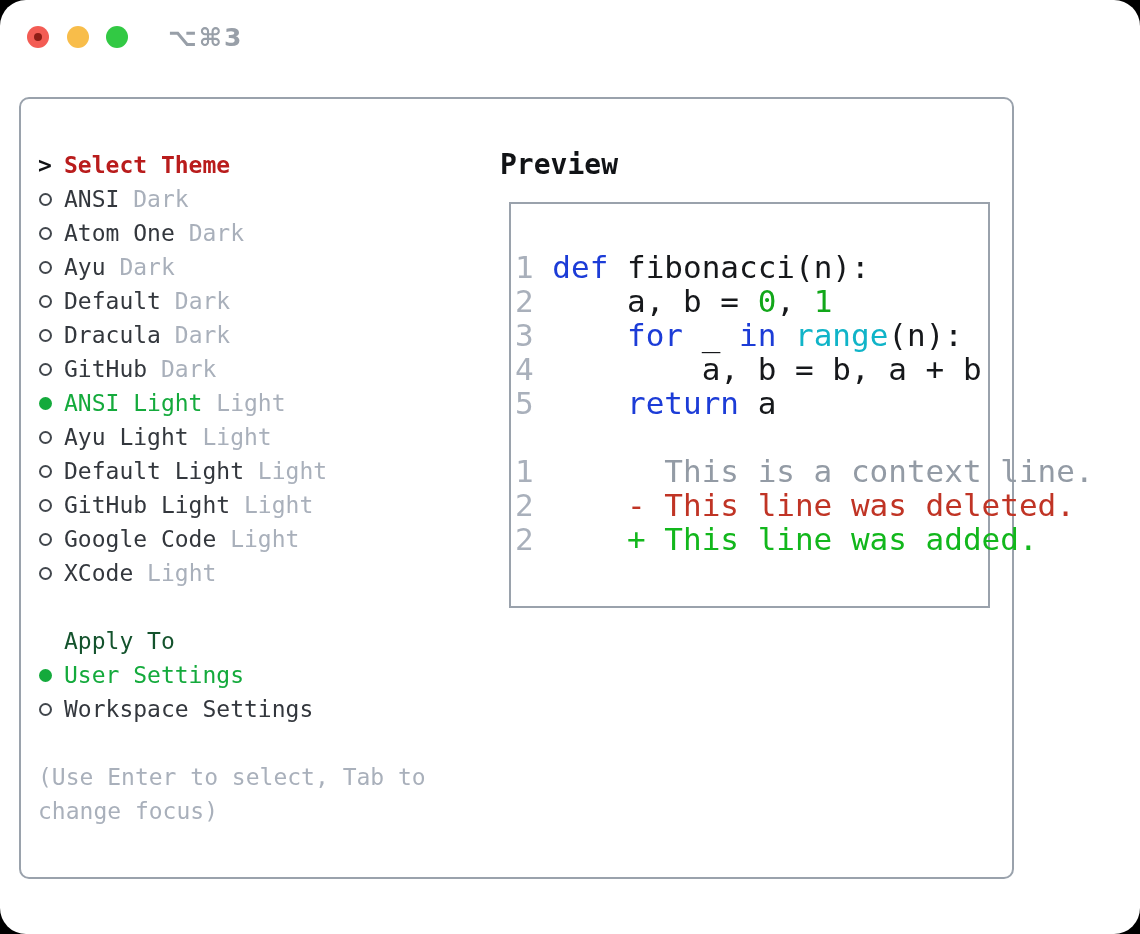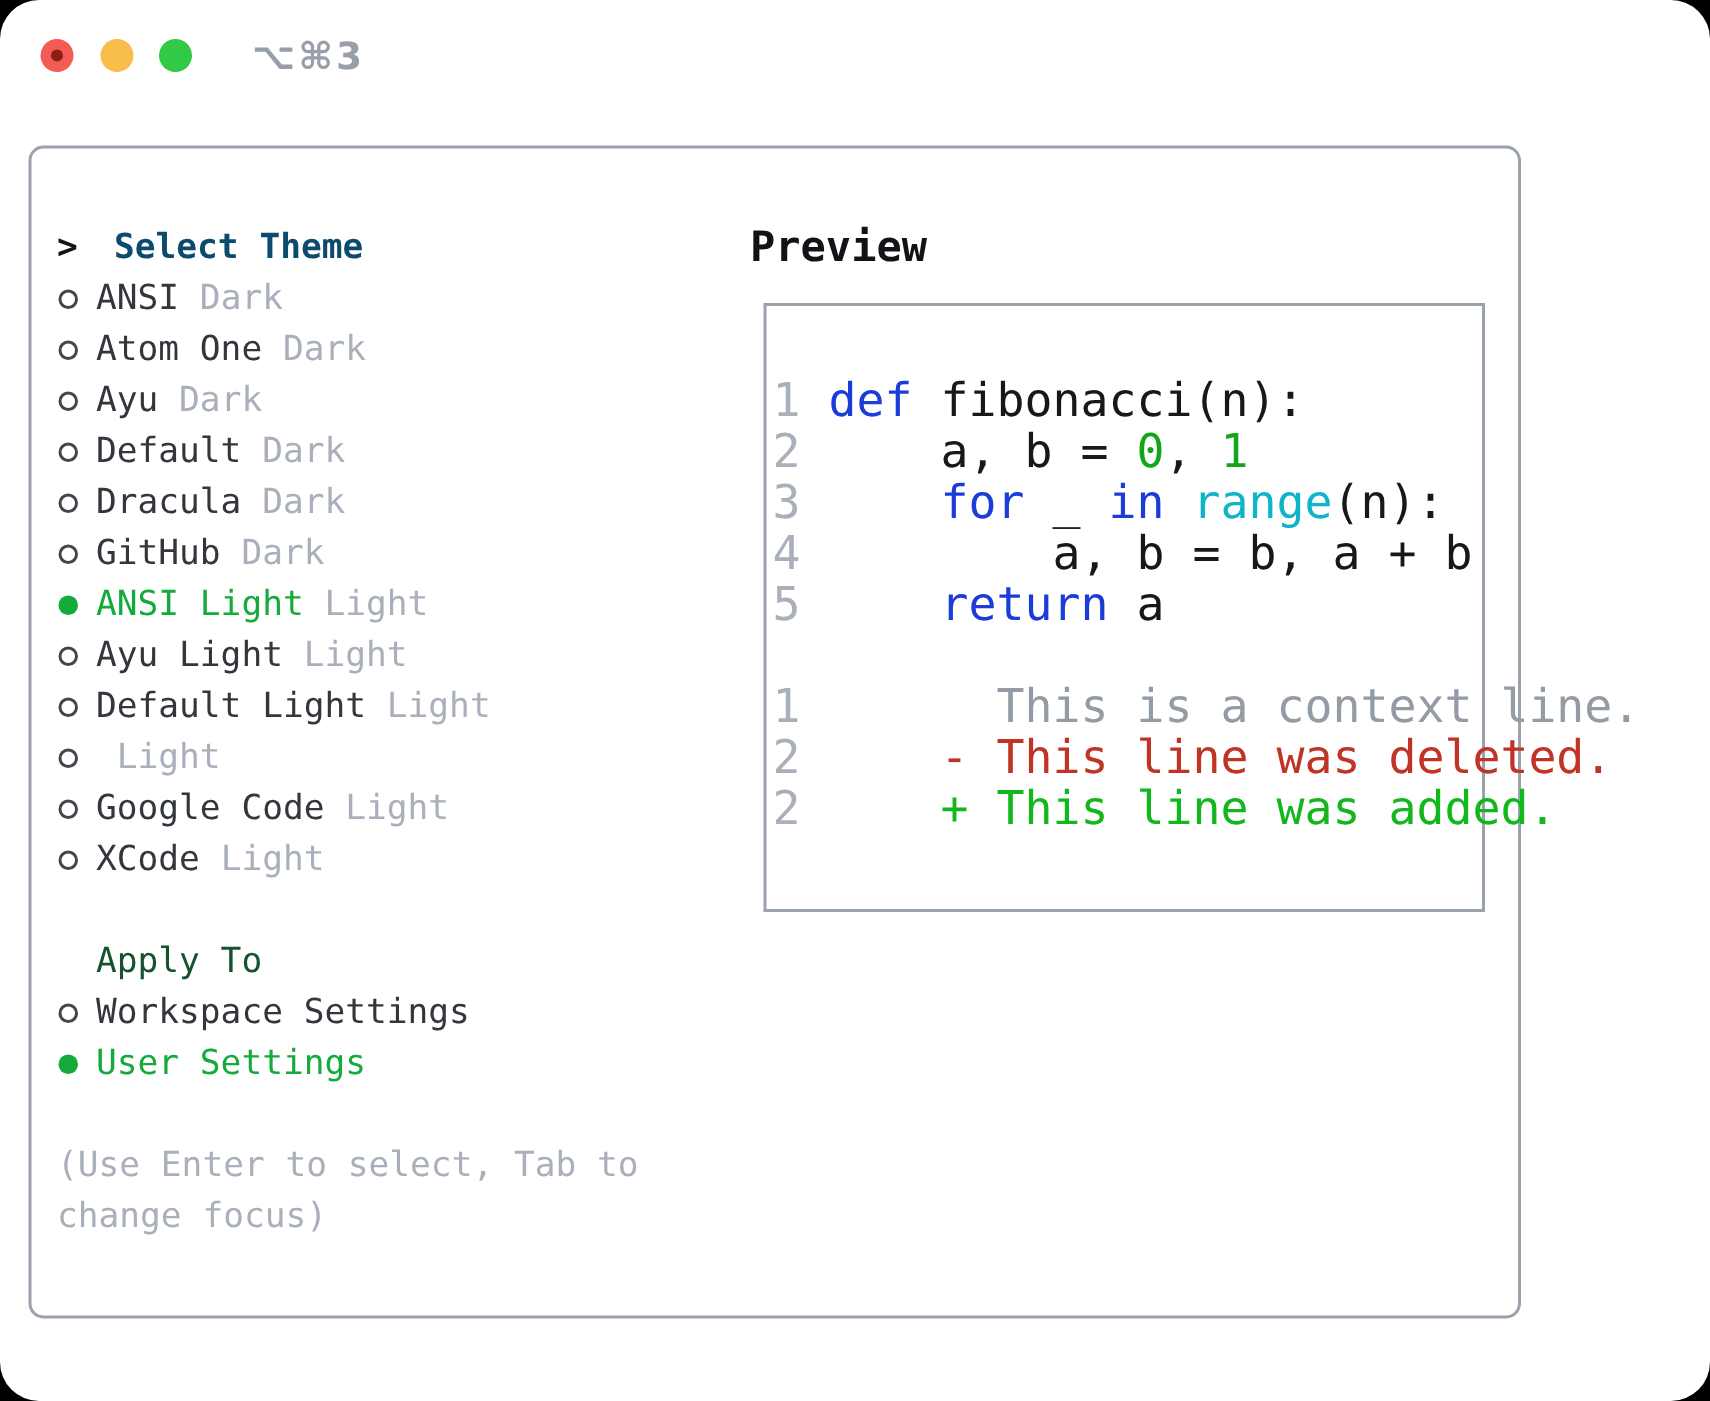--- a/index.html
+++ b/index.html
@@ -43,21 +43,21 @@
   .row{height:34px;white-space:pre;display:flex;align-items:center;}
   .marker{
     width:26px;flex:0 0 26px;display:flex;align-items:center;
   }
   .chevron{font-weight:bold;color:#111316;}
   .radio{
     width:13px;height:13px;border-radius:50%;
     border:2px solid #42474d;box-sizing:border-box;margin-left:1px;
   }
   .radio.on{border:none;background:#14aa3c;}
-  .hdr{font-weight:bold;color:#0c4a6e;margin-left:12px;}
+  .hdr{font-weight:bold;color:#b91c1c;}
   .lbl{color:#33373d;}
   .sel .lbl{color:#14aa3c;}
   .variant{color:#a9b0bb;}
   .subhdr{color:#14532d;}
   .hint{color:#a9b0bb;white-space:pre;}
   .spacer{height:34px;}
   
   .preview-title{
     position:absolute;left:500px;top:148px;height:34px;line-height:34px;
     font-size:28px;font-weight:bold;color:#111316;
@@ -101,31 +101,31 @@
     <div id="theme-list">
         <div class="row"><span class="marker"><span class="radio"></span></span><span class="lbl">ANSI</span><span class="variant"> Dark</span></div>
         <div class="row"><span class="marker"><span class="radio"></span></span><span class="lbl">Atom One</span><span class="variant"> Dark</span></div>
         <div class="row"><span class="marker"><span class="radio"></span></span><span class="lbl">Ayu</span><span class="variant"> Dark</span></div>
         <div class="row"><span class="marker"><span class="radio"></span></span><span class="lbl">Default</span><span class="variant"> Dark</span></div>
         <div class="row"><span class="marker"><span class="radio"></span></span><span class="lbl">Dracula</span><span class="variant"> Dark</span></div>
         <div class="row"><span class="marker"><span class="radio"></span></span><span class="lbl">GitHub</span><span class="variant"> Dark</span></div>
         <div class="row sel"><span class="marker"><span class="radio on"></span></span><span class="lbl">ANSI Light</span><span class="variant"> Light</span></div>
         <div class="row"><span class="marker"><span class="radio"></span></span><span class="lbl">Ayu Light</span><span class="variant"> Light</span></div>
         <div class="row"><span class="marker"><span class="radio"></span></span><span class="lbl">Default Light</span><span class="variant"> Light</span></div>
-        <div class="row"><span class="marker"><span class="radio"></span></span><span class="variant"> Light</span></div>
+        <div class="row"><span class="marker"><span class="radio"></span></span><span class="lbl">GitHub Light</span><span class="variant"> Light</span></div>
         <div class="row"><span class="marker"><span class="radio"></span></span><span class="lbl">Google Code</span><span class="variant"> Light</span></div>
         <div class="row"><span class="marker"><span class="radio"></span></span><span class="lbl">XCode</span><span class="variant"> Light</span></div>
       </div>
     <div class="spacer"></div>
     <div class="row">
       <span class="marker"></span><span class="subhdr">Apply To</span>
     </div>
     <div id="apply-list">
+        <div class="row sel"><span class="marker"><span class="radio on"></span></span><span class="lbl">User Settings</span></div>
         <div class="row"><span class="marker"><span class="radio"></span></span><span class="lbl">Workspace Settings</span></div>
-        <div class="row sel"><span class="marker"><span class="radio on"></span></span><span class="lbl">User Settings</span></div>
       </div>
     <div class="spacer"></div>
     <div id="hint">
         <div class="row hint">(Use Enter to select, Tab to</div>
         <div class="row hint">change focus)</div>
       </div>
   </div>
 
   <div class="preview-title">Preview</div>
   <div class="preview-box"></div>

